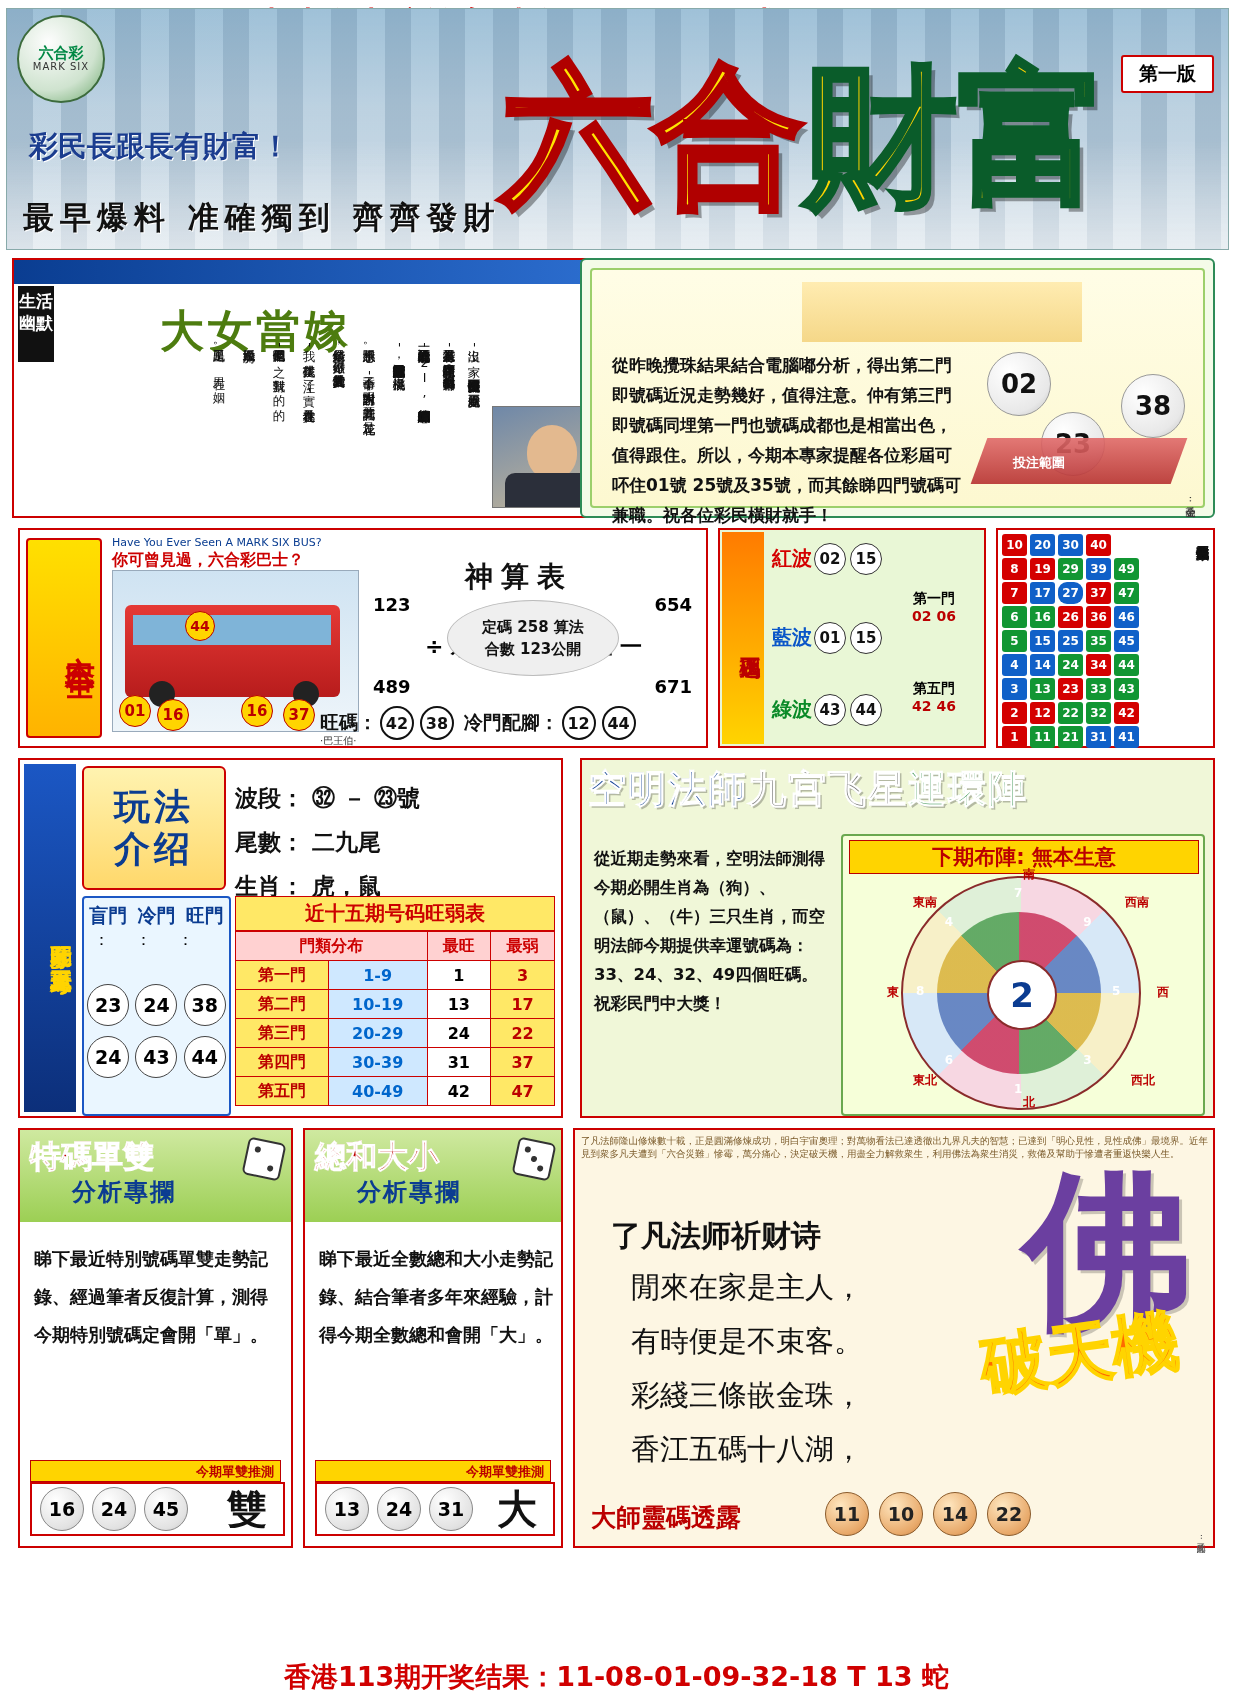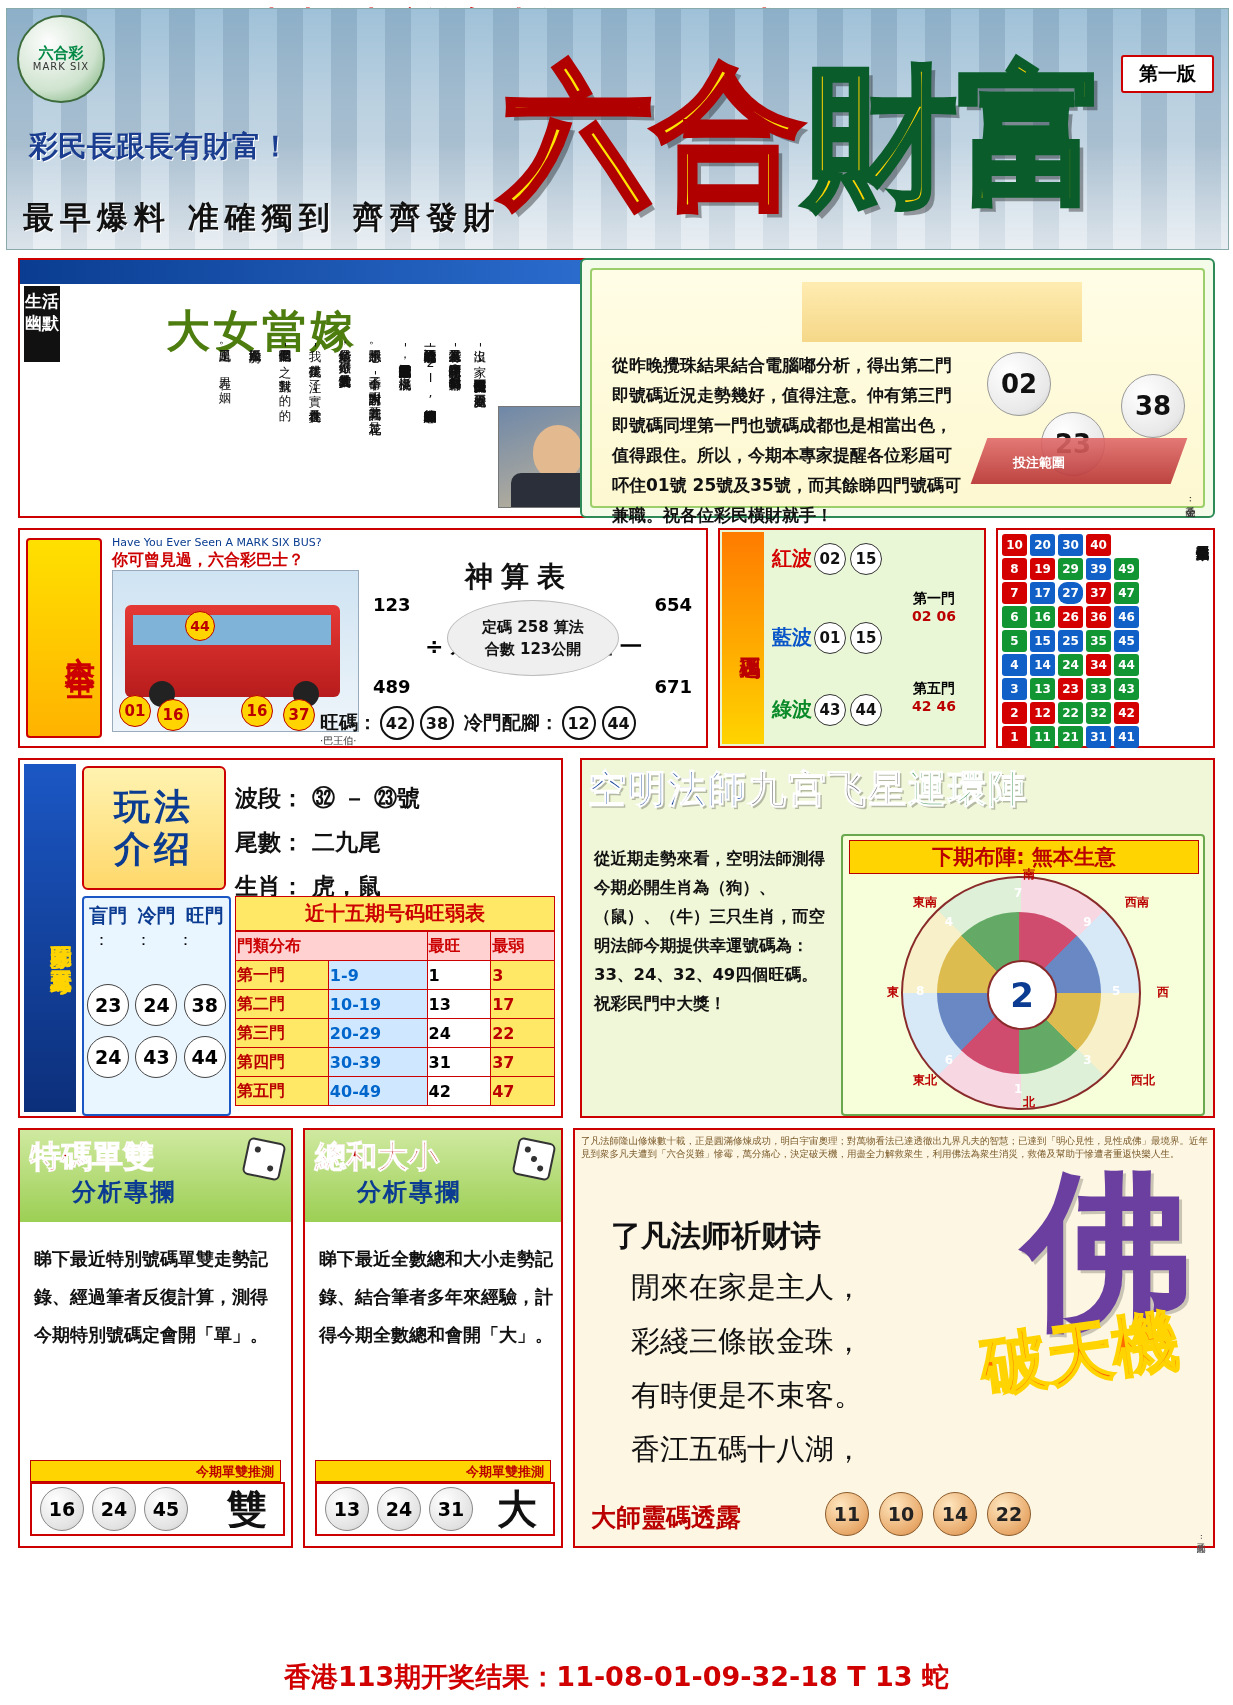--- a/index.html
+++ b/index.html
@@ -28,21 +28,21 @@
       letter-spacing:6px;text-shadow:1px 1px 0 #fff;}
   .bigtitle{position:absolute;left:455px;top:52px;font-size:150px;line-height:150px;font-weight:bold;
       color:#ffe400;-webkit-text-stroke:5px #b00000;text-shadow:6px 6px 0 rgba(0,0,0,.35);letter-spacing:2px;
       font-family:"DejaVu Sans",sans-serif;margin-left:40px;}
   .bigtitle .grn{color:#ffd400;-webkit-text-stroke:5px #0a5c2a;}
 
   
   .panel{position:absolute;box-sizing:border-box;}
 
   
-  #humor{left:18px;top:258px;width:612px;height:260px;border:2px solid #cc0000;background:#fff;}
+  #humor{left:12px;top:258px;width:612px;height:260px;border:2px solid #cc0000;background:#fff;}
   #humor .bar{position:absolute;left:0;top:0;width:100%;height:24px;background:linear-gradient(90deg,#0a3d91,#2d6fd1);}
   .sidelabel{position:absolute;left:4px;top:26px;width:36px;height:76px;background:#111;color:#fff;
       font-size:17px;font-weight:bold;text-align:center;line-height:22px;padding-top:4px;box-sizing:border-box;}
   #humor .title{position:absolute;left:140px;top:42px;font-size:44px;font-weight:bold;color:#4d7c0f;letter-spacing:4px;margin-left:6px;}
   .vtext{position:absolute;writing-mode:vertical-rl;text-orientation:upright;font-size:12.5px;line-height:15px;color:#111;}
   #humor .photo{position:absolute;right:8px;bottom:8px;width:120px;height:100px;
       background:linear-gradient(160deg,#6f88a8,#c7b89a);border:1px solid #777;}
   #humor .photo .face{position:absolute;left:34px;top:18px;width:50px;height:54px;border-radius:50% 50% 45% 45%;
       background:#e3b98f;}
   #humor .photo .body{position:absolute;left:12px;bottom:0;width:96px;height:34px;background:#2b2f3a;border-radius:10px 10px 0 0;}
@@ -119,21 +119,21 @@
   #play .gatebox{position:absolute;left:62px;top:136px;width:145px;height:216px;background:#eaf6ff;border:2px solid #1b57c4;border-radius:4px;}
   #play .gatehdr{display:flex;justify-content:space-around;padding-top:6px;}
   #play .gatehdr div{font-size:19px;font-weight:bold;color:#0b3c91;text-align:center;line-height:22px;}
   #play .gnums{position:absolute;left:0;top:86px;width:100%;}
   #play .gnums .r{display:flex;justify-content:space-around;margin-bottom:10px;}
   #play .gnums .n{width:40px;height:40px;border-radius:50%;background:#fff;border:1.5px solid #444;
       display:flex;align-items:center;justify-content:center;font-size:19px;font-weight:bold;}
   #play .tbl{position:absolute;left:215px;top:136px;width:320px;}
   #play .tblcap{background:#ffe866;border:1px solid #c00;font-size:20px;font-weight:bold;color:#c00;text-align:center;padding:3px 0;}
   #play table{border-collapse:collapse;width:100%;font-size:16px;}
-  #play th,#play td{border:1px solid #c00;text-align:left;height:26px;font-weight:bold;}
+  #play th,#play td{border:1px solid #c00;text-align:center;height:26px;font-weight:bold;}
   #play thead th{background:#ffd1d1;color:#c00;}
 
   
   #master{left:580px;top:758px;width:635px;height:360px;border:2px solid #cc0000;background:#f0f7d8;}
   #master .hdr{position:absolute;left:6px;top:4px;font-size:38px;font-weight:bold;color:#0b3c91;letter-spacing:2px;
       -webkit-text-stroke:1px #fff;text-shadow:2px 2px 0 rgba(0,0,0,.25);}
   #master .hdr em{font-style:normal;color:#737373;}
   #master .hdr b{color:#0a7a28;}
   #master p{position:absolute;left:12px;top:84px;width:235px;margin:0;font-size:16.5px;line-height:29px;font-weight:bold;color:#111;}
   #master .rbox{position:absolute;right:8px;top:74px;width:360px;height:278px;background:#f6ffd9;border:2px solid #6aa84f;border-radius:4px;}
@@ -513,22 +513,22 @@
       <div class="n">31</div>
       <div class="big">大</div>
     </div>
   </div>
 
   <div class="panel" id="buddha">
     <div class="scripture">了凡法師隆山修煉數十載，正是圓滿修煉成功，明白宇宙奧理；對萬物看法已達透徹出九界凡夫的智慧；已達到「明心見性，見性成佛」最境界。近年見到衆多凡夫遭到「六合災難」慘霉，萬分痛心，決定破天機，用盡全力解救衆生，利用佛法為衆生消災，救倦及幫助于慘遭者重返快樂人生。</div>
     <div class="poemtitle">了凡法师祈财诗</div>
     <div class="poem">
       <div>閒來在家是主人，</div>
+      <div>有時便是不束客。</div>
       <div>彩綫三條嵌金珠，</div>
-      <div>有時便是不束客。</div>
       <div>香江五碼十八湖，</div>
     </div>
     <div class="bigfo">佛</div>
     <div class="potian">破天機</div>
     <div class="reveal">大師靈碼透露</div>
     <div class="rnums">
       <div class="n">11</div>
       <div class="n">10</div>
       <div class="n">14</div>
       <div class="n">22</div>

